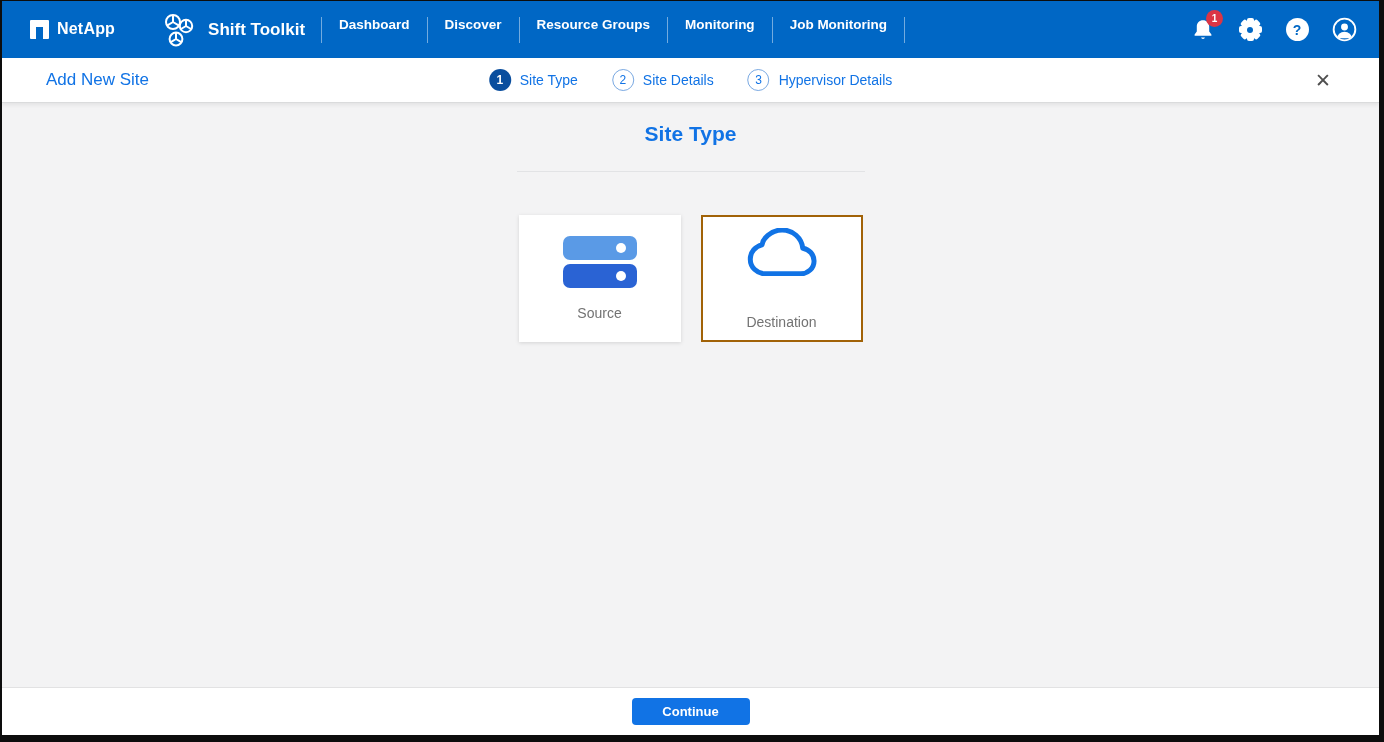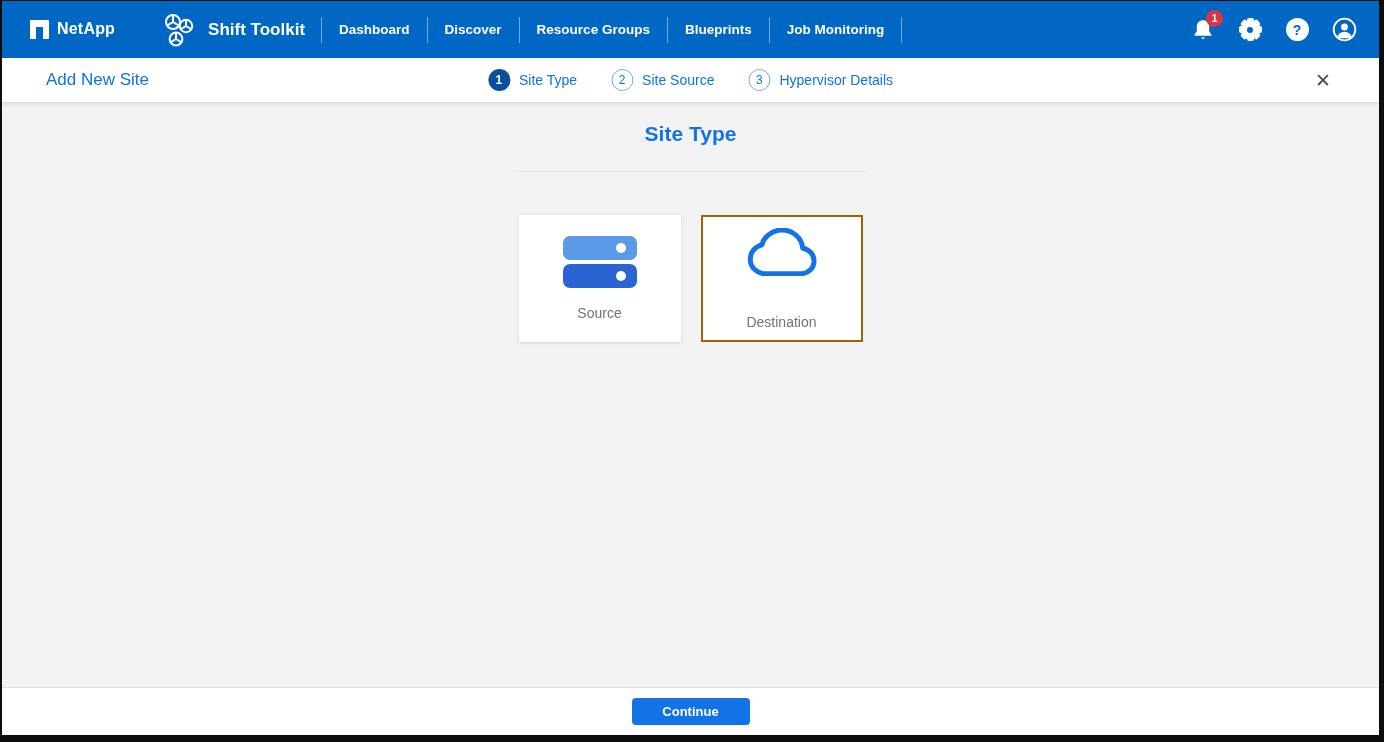--- a/index.html
+++ b/index.html
@@ -9,21 +9,21 @@
 
   
   .navbar { height:57px; background:#0067C5; display:flex; align-items:center; padding:0 22px 0 28px; flex-shrink:0; }
   .netapp-logo { display:flex; align-items:flex-start; gap:8px; }
   .netapp-mark { width:19px; height:19px; background:#fff; position:relative; border-radius:1px; }
   .netapp-mark::after { content:""; position:absolute; left:6px; right:6px; top:7px; bottom:0; background:#0067C5; }
   .netapp-word { color:#fff; font-size:16px; font-weight:bold; letter-spacing:.2px; }
   .brand { display:flex; align-items:center; gap:14px; margin-left:48px; }
   .brand-name { color:#fff; font-size:17px; font-weight:bold; }
   .nav-sep { width:1px; height:26px; background:rgba(255,255,255,.45); margin:0 2px; }
-  .nav-list { display:flex; align-items:center; margin-left:16px; }
+  .nav-list { display:flex; align-items:flex-start; margin-left:16px; }
   .nav-item { color:#fff; font-size:13.5px; font-weight:600; padding:0 15px; cursor:pointer; white-space:nowrap; }
   .nav-item.active { font-weight:bold; }
   .nav-right { margin-left:auto; display:flex; align-items:center; gap:21px; }
   .icon-btn { position:relative; width:26px; height:26px; display:flex; align-items:center; justify-content:center; cursor:pointer; }
   .badge { position:absolute; top:-7px; right:-7px; min-width:17px; height:17px; border-radius:50%; background:#DB3545; color:#fff; font-size:10px; font-weight:bold; display:flex; align-items:center; justify-content:center; }
   
   .gear { position:relative; width:23px; height:23px; }
   .gear i { position:absolute; top:8px; left:0; width:23px; height:7px; background:#fff; border-radius:2px; }
   .gear i:nth-child(2){ transform:rotate(45deg);} .gear i:nth-child(3){ transform:rotate(90deg);} .gear i:nth-child(4){ transform:rotate(135deg);}
   .gear .hub { position:absolute; inset:3px; border-radius:50%; background:#fff; }
@@ -88,21 +88,21 @@
 
     <span class="nav-sep" style="margin-left:16px;"></span>
 
     <nav class="nav-list" style="margin-left:0;">
       <a class="nav-item">Dashboard</a>
       <span class="nav-sep"></span>
       <a class="nav-item active">Discover</a>
       <span class="nav-sep"></span>
       <a class="nav-item">Resource Groups</a>
       <span class="nav-sep"></span>
-      <a class="nav-item">Blueprints</a>
+      <a class="nav-item">Monitoring</a>
       <span class="nav-sep"></span>
       <a class="nav-item">Job Monitoring</a>
       <span class="nav-sep"></span>
     </nav>
 
     <div class="nav-right">
       <div class="icon-btn">
         <svg width="22" height="24" viewBox="0 0 22 24">
           <path d="M11 2.2c-3.6 0-6.2 2.7-6.2 6.2v5.2L2.6 16.6v1.2h16.8v-1.2l-2.2-3V8.4c0-3.5-2.6-6.2-6.2-6.2z" fill="#fff"></path>
           <path d="M9 19.6a2.1 2.1 0 0 0 4 0z" fill="#fff"></path>
@@ -143,21 +143,21 @@
   <div class="subheader">
     <span class="page-title">Add New Site</span>
 
     <div class="stepper">
       <div class="step active">
         <span class="step-circle">1</span>
         <span class="step-label">Site Type</span>
       </div>
       <div class="step upcoming">
         <span class="step-circle">2</span>
-        <span class="step-label">Site Source</span>
+        <span class="step-label">Site Details</span>
       </div>
       <div class="step upcoming">
         <span class="step-circle">3</span>
         <span class="step-label">Hypervisor Details</span>
       </div>
     </div>
 
     <span class="close-btn">✕</span>
   </div>
 

